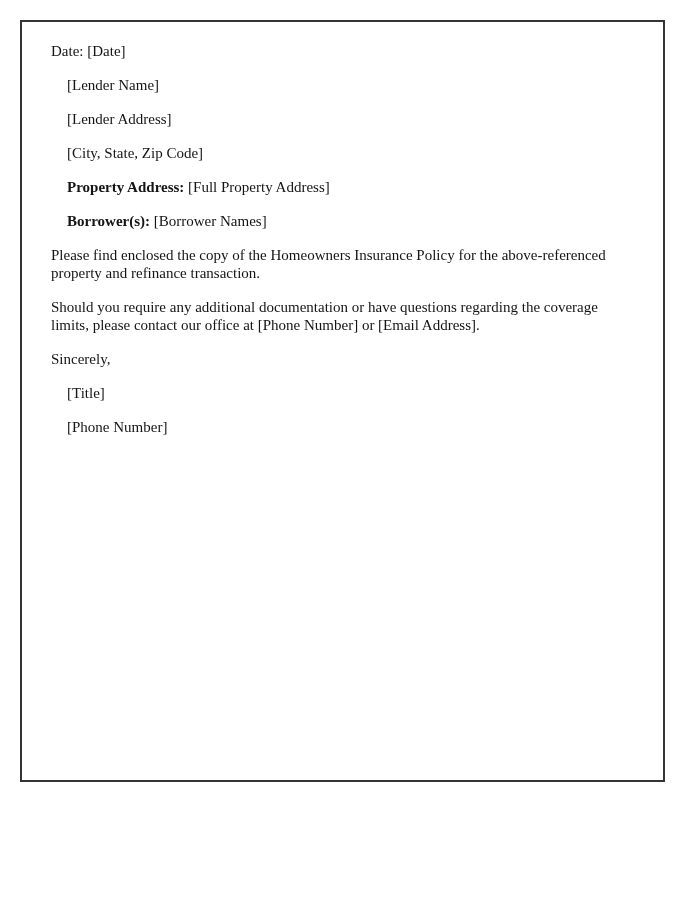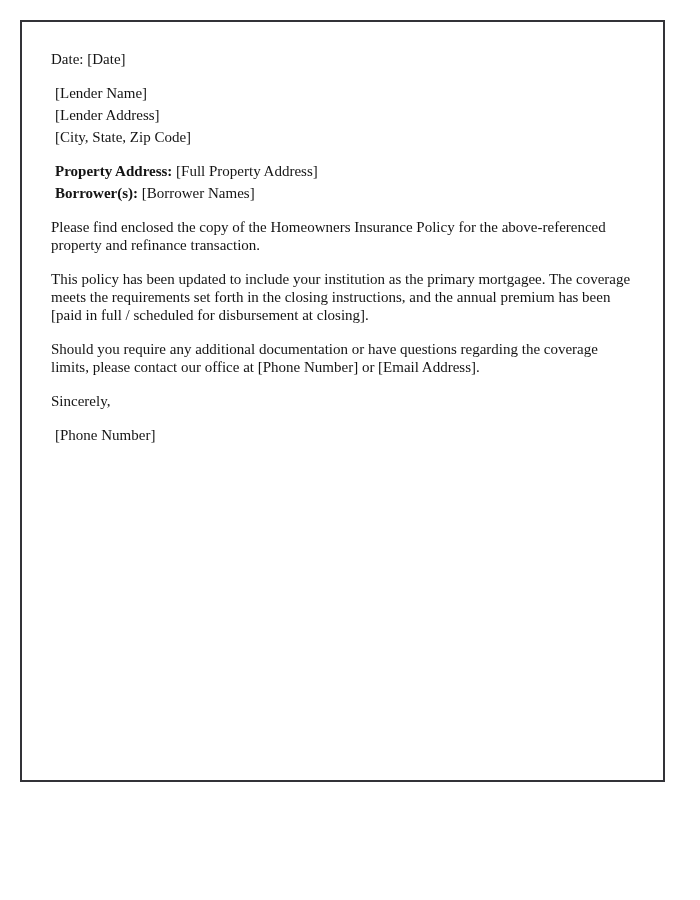--- a/index.html
+++ b/index.html
@@ -19,32 +19,32 @@
     left: 20px;
     top: 20px;
     width: 645px;
     height: 762px;
     border: 2px solid #333338;
     box-sizing: border-box;
     background: #ffffff;
   }
   .letter-body {
     box-sizing: border-box;
-    padding: 28px 25px 0 29px;
+    padding: 20px 25px 0 29px;
     font-size: 15px;
     line-height: 18px;
   }
   .letter-body p {
     margin: 0 0 16px 0;
   }
   .block {
     margin: 0 0 16px 0;
   }
   .block p {
-    margin: 4px;
+    margin: 16px;
   }
   .bold {
     font-weight: bold;
   }
 </style>
 </head>
 <body>
 
 <div class="frame">
   <div class="letter-body">
@@ -58,24 +58,24 @@
     </div>
 
 
     <div class="block">
       <p><span class="bold">Property Address:</span><span> [Full Property Address]</span></p>
       <p><span class="bold">Borrower(s):</span><span> [Borrower Names]</span></p>
     </div>
 
 
     <p>Please find enclosed the copy of the Homeowners Insurance Policy for the above-referenced property and refinance transaction.</p>
-    <p>This policy has been updated to include your institution as the primary mortgagee. The coverage meets the requirements set forth in the closing instructions, and the annual premium has been [paid in full / scheduled for disbursement at closing].</p>
     <p>Should you require any additional documentation or have questions regarding the coverage limits, please contact our office at [Phone Number] or [Email Address].</p>
 
     <p>Sincerely,</p>
 
     <div class="block">
+      <p>[Title]</p>
       <p>[Phone Number]</p>
     </div>
 
 
   </div>
 </div>
 
 </body></html>

